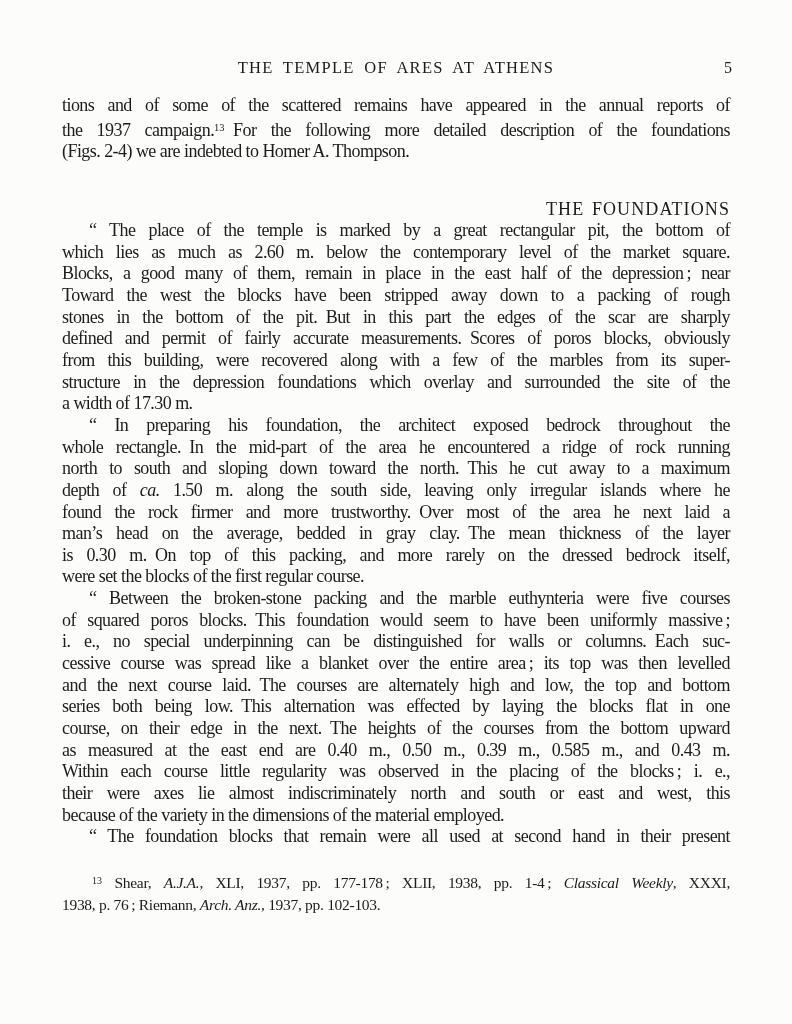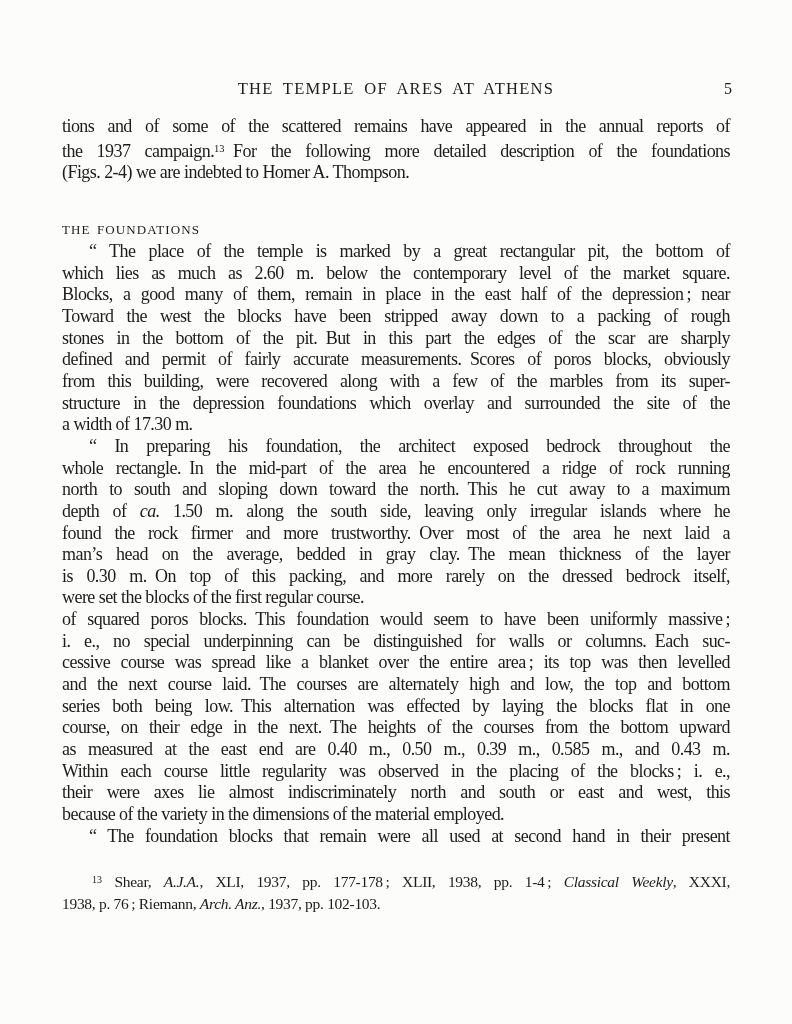--- a/index.html
+++ b/index.html
@@ -3,21 +3,21 @@
 <meta charset="utf-8">
 <style>
   html, body { margin: 0; padding: 0; }
   body {
     width: 792px; height: 1024px;
     background: var(--paper, #fcfcfb);
   }
   .page {
     box-sizing: border-box;
     width: 792px; height: 1024px;
-    padding: 80px 62px 0 62px;
+    padding: 59px 62px 0 62px;
     background: var(--paper, #fcfcfb);
     color: var(--ink, #1e1c19);
     font-family: "Liberation Serif", "DejaVu Serif", serif;
     overflow: hidden;
   }
   .header { position: relative; height: 17px; }
   .title {
     position: absolute; left: 0; right: 0; top: 0;
     text-align: center;
     font-size: 16.5px; line-height: 17px;
@@ -30,22 +30,22 @@
   .intro { margin-top: 19px; }
   .line {
     font-size: 18px; line-height: 21.65px;
     letter-spacing: -0.55px;
     text-align: justify; text-align-last: justify;
   }
   .line.last { text-align-last: left; }
   .line.indent { text-indent: 27px; }
   .heading {
     margin: 36px 0 1px 0;
-    text-align: left;
-    font-size: 13px; line-height: 20px;
+    text-align: right;
+    font-size: 18px; line-height: 20px;
     font-weight: normal;
     letter-spacing: 1.1px; word-spacing: 2px;
   }
   .footnote { margin-top: 22px; }
   .fline {
     font-size: 15.5px; line-height: 22px;
     letter-spacing: -0.3px;
     text-align: justify; text-align-last: justify;
   }
   .fline.last { text-align-last: left; }
@@ -87,20 +87,21 @@
         <div class="line indent"><span>“ In preparing his foundation, the architect exposed bedrock throughout the</span></div>
         <div class="line"><span>whole rectangle. In the mid-part of the area he encountered a ridge of rock running</span></div>
         <div class="line"><span>north to south and sloping down toward the north. This he cut away to a maximum</span></div>
         <div class="line"><span>depth of </span><span class="it">ca.</span><span> 1.50 m. along the south side, leaving only irregular islands where he</span></div>
         <div class="line"><span>found the rock firmer and more trustworthy. Over most of the area he next laid a</span></div>
         <div class="line"><span>man’s head on the average, bedded in gray clay. The mean thickness of the layer</span></div>
         <div class="line"><span>is 0.30 m. On top of this packing, and more rarely on the dressed bedrock itself,</span></div>
         <div class="line last"><span>were set the blocks of the first regular course.</span></div>
       </div>
       <div>
+        <div class="line indent"><span>“ Between the broken-stone packing and the marble euthynteria were five courses</span></div>
         <div class="line"><span>of squared poros blocks. This foundation would seem to have been uniformly massive ;</span></div>
         <div class="line"><span>i. e., no special underpinning can be distinguished for walls or columns. Each suc-</span></div>
         <div class="line"><span>cessive course was spread like a blanket over the entire area ; its top was then levelled</span></div>
         <div class="line"><span>and the next course laid. The courses are alternately high and low, the top and bottom</span></div>
         <div class="line"><span>series both being low. This alternation was effected by laying the blocks flat in one</span></div>
         <div class="line"><span>course, on their edge in the next. The heights of the courses from the bottom upward</span></div>
         <div class="line"><span>as measured at the east end are 0.40 m., 0.50 m., 0.39 m., 0.585 m., and 0.43 m.</span></div>
         <div class="line"><span>Within each course little regularity was observed in the placing of the blocks ; i. e.,</span></div>
         <div class="line"><span>their were axes lie almost indiscriminately north and south or east and west, this</span></div>
         <div class="line last"><span>because of the variety in the dimensions of the material employed.</span></div>

